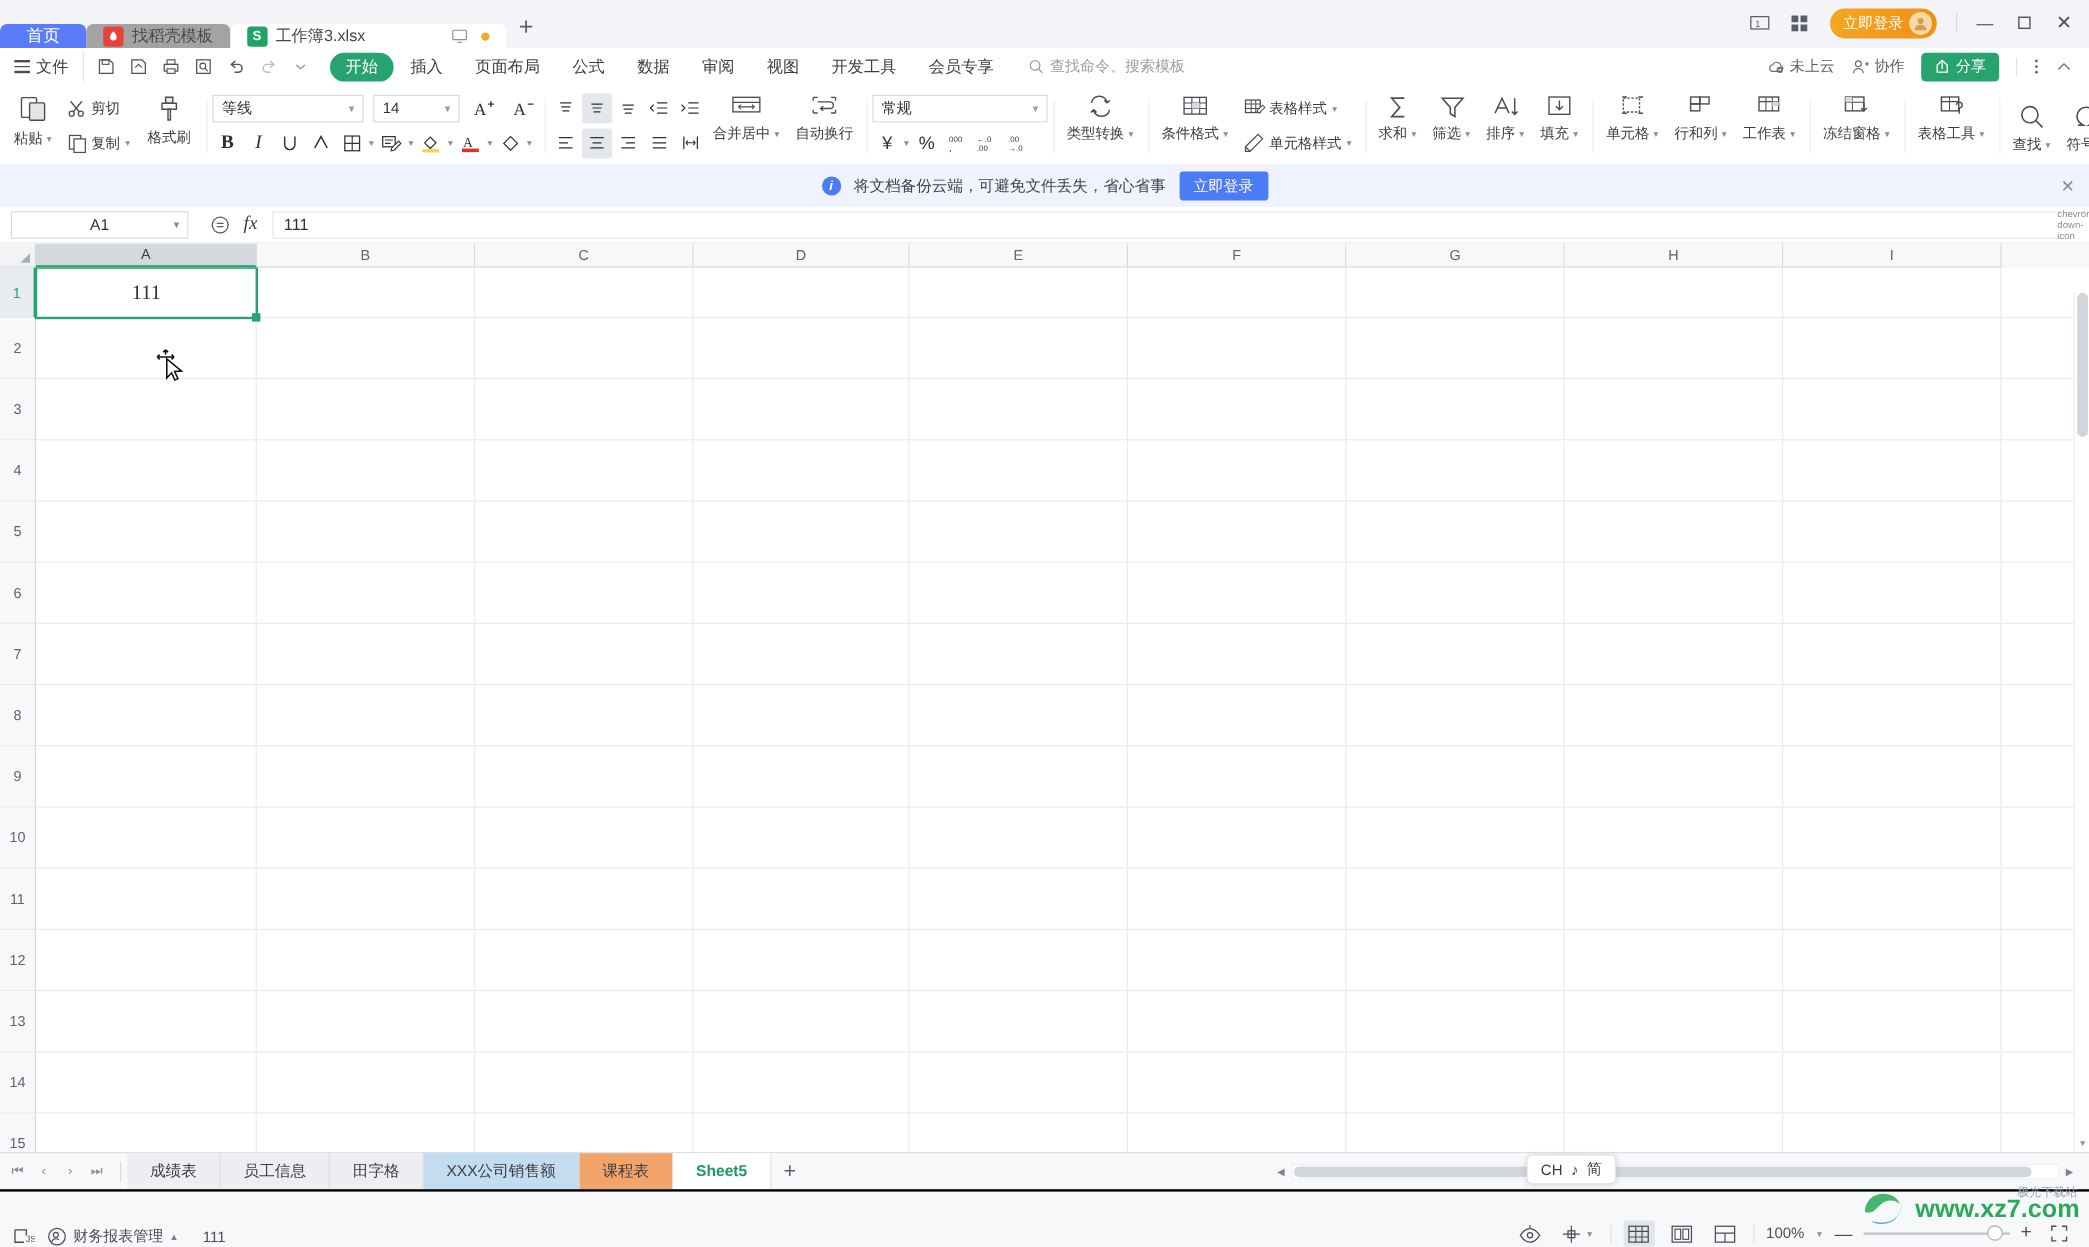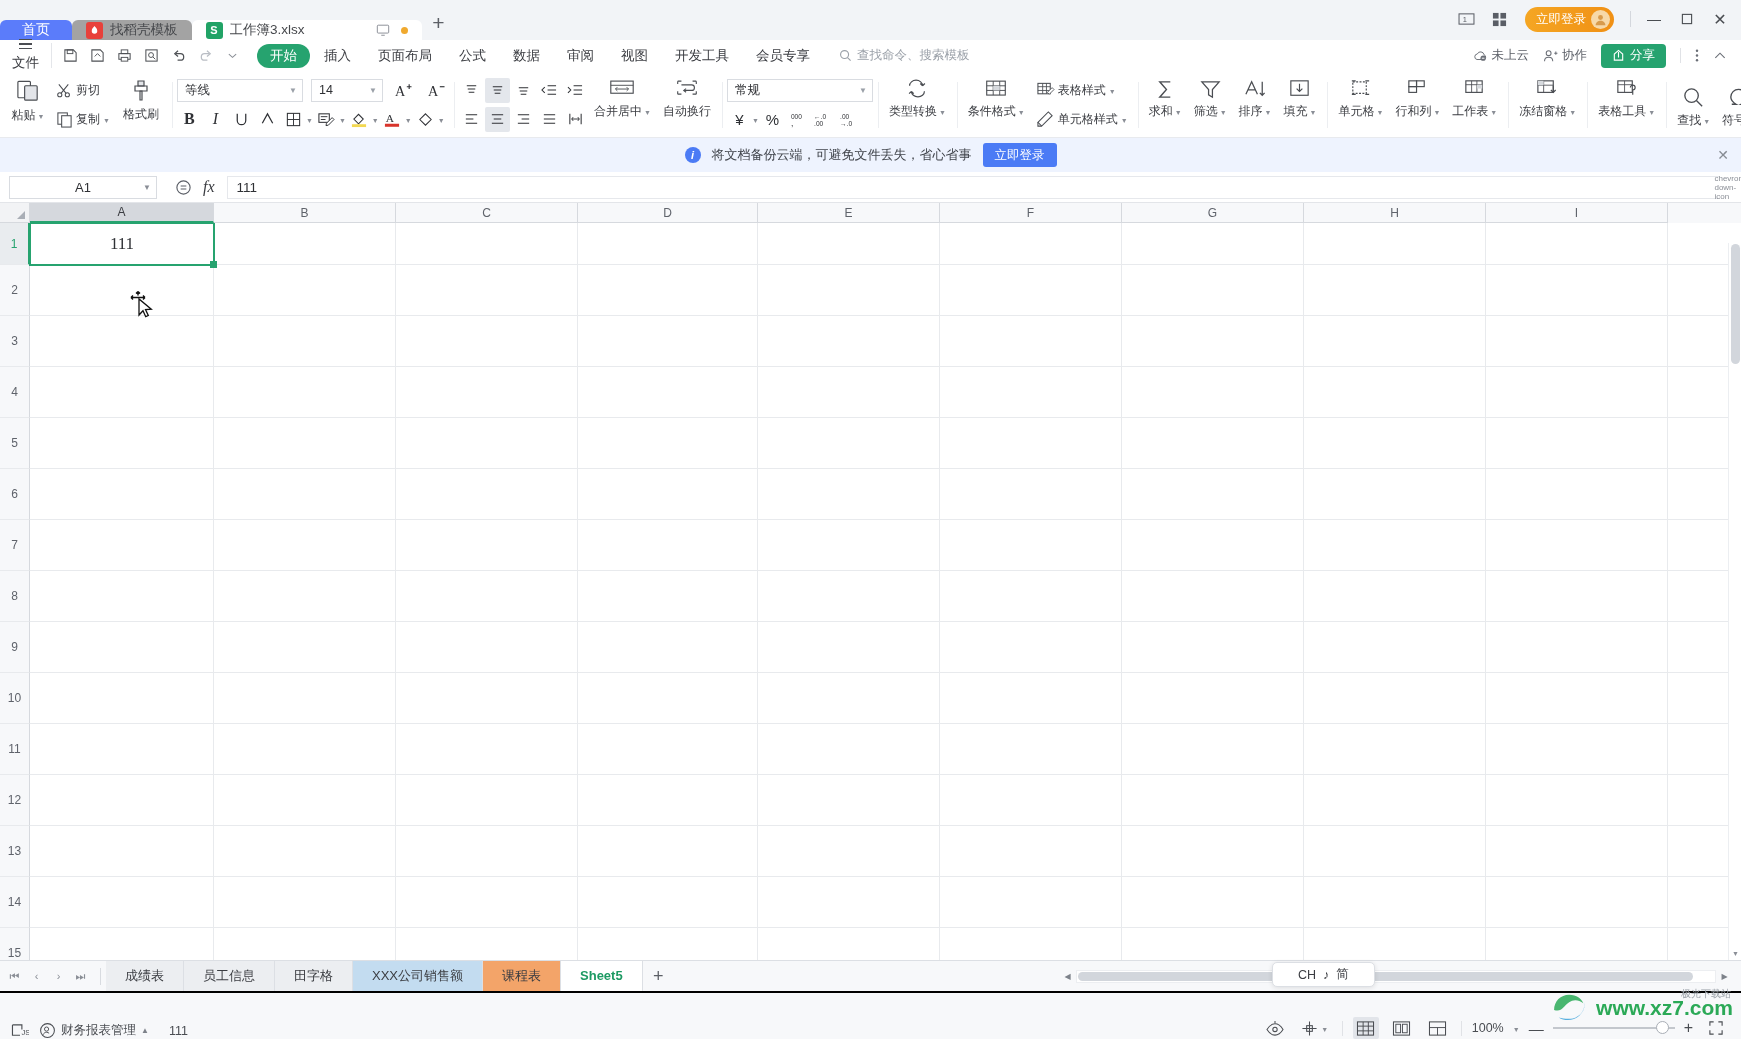--- a/index.html
+++ b/index.html
@@ -46,21 +46,21 @@
   }
   .login-av { width: 19px; height: 19px; border-radius: 50%; background: #f7d9a8; display:flex;align-items:center;justify-content:center;}
   .wc-sep { width: 1px; height: 16px; background: #d4d7dd; margin: 0 5px;}
   .wc-close { font-size: 16px; }
 
   
   .menubar {
     height: 31px; background: #fff; display: flex; align-items: center;
     padding: 0 8px; flex: none; gap: 0px; position: relative;
   }
-  .mb-hamburger { display: flex; align-items: center; gap: 5px; padding: 0 8px 0 4px; font-size: 13.5px; color: #3b3d42; flex-direction: column;}
+  .mb-hamburger { display: flex; align-items: center; gap: 5px; padding: 0 8px 0 4px; font-size: 13.5px; color: #3b3d42;}
   .hamb { display: inline-flex; flex-direction: column; gap: 3px; }
   .hamb i { display: block; width: 13px; height: 1.5px; background: #4a4d52;}
   .qbar { display: flex; align-items: center; gap: 2px; padding: 0 6px; border-left: 1px solid #e4e6ea; margin-left: 4px;}
   .qb { width: 25px; height: 25px; display: flex; align-items: center; justify-content: center; color: #4d5054;}
   .menu-tabs { display: flex; align-items: center; gap: 1px; margin-left: 6px;}
   .mtab { padding: 0 13px; height: 24px; display: flex; align-items: center; font-size: 13.5px; color: #3b3d42; border-radius: 12px; white-space: nowrap;}
   .mtab.sel { background: #26a36f; color: #fff; font-weight: normal; }
   .m-search { display: flex; align-items: center; gap: 5px; margin-left: 16px; color: #9aa0a8; font-size: 12.5px;}
   .menubar-right { margin-left: auto; display: flex; align-items: center; gap: 14px; padding-right: 6px;}
   .mr-item { display: flex; align-items: center; gap: 4px; color: #5a5e66; font-size: 12.5px;}
@@ -177,21 +177,21 @@
   .sb-right { margin-left: auto; display: flex; align-items: center; gap: 10px; padding-right: 12px;}
   .vbtn { width: 26px; height: 22px; display: flex; align-items: center; justify-content: center; color: #4a4d52;}
   .vbtn.on { background: #e2e5ea; border-radius: 2px;}
   .zslider { display: flex; align-items: center; gap: 9px;}
   .ztrack { width: 122px; height: 2px; background: #c3c7cd; position: relative;}
   .zknob { position: absolute; right: 6px; top: -6px; width: 13px; height: 13px; border-radius: 50%; background: #fff; border: 1px solid #a9aeb6;}
 
   
   .ime-tip {
     position: absolute; background: #fff; border: 1px solid #dcdfe4; border-radius: 5px;
-    height: 25px; display: flex; align-items: center; gap: 7px; padding: 0 25px;
+    height: 25px; display: flex; align-items: center; gap: 7px; padding: 0 11px;
     font-size: 12.5px; color: #3b3d42; box-shadow: 0 1px 5px rgba(0,0,0,.11); z-index: 40;
   }
   .cursor { position: absolute; z-index: 45; pointer-events: none;}
   .wm { position: absolute; right: 8px; bottom: 14px; z-index: 30; display: flex; align-items: center; gap: 3px; opacity: .92;}
   .wm-txt { font-size: 21px; font-weight: bold; color: #1aa34a; font-family: "Liberation Sans", sans-serif;}
   .wm-sub { position:absolute; right: 10px; bottom: 38px; font-size: 10px; color: #9aa0a8;}
   svg { display: block; }
 </style>
 </head>
 <body>

